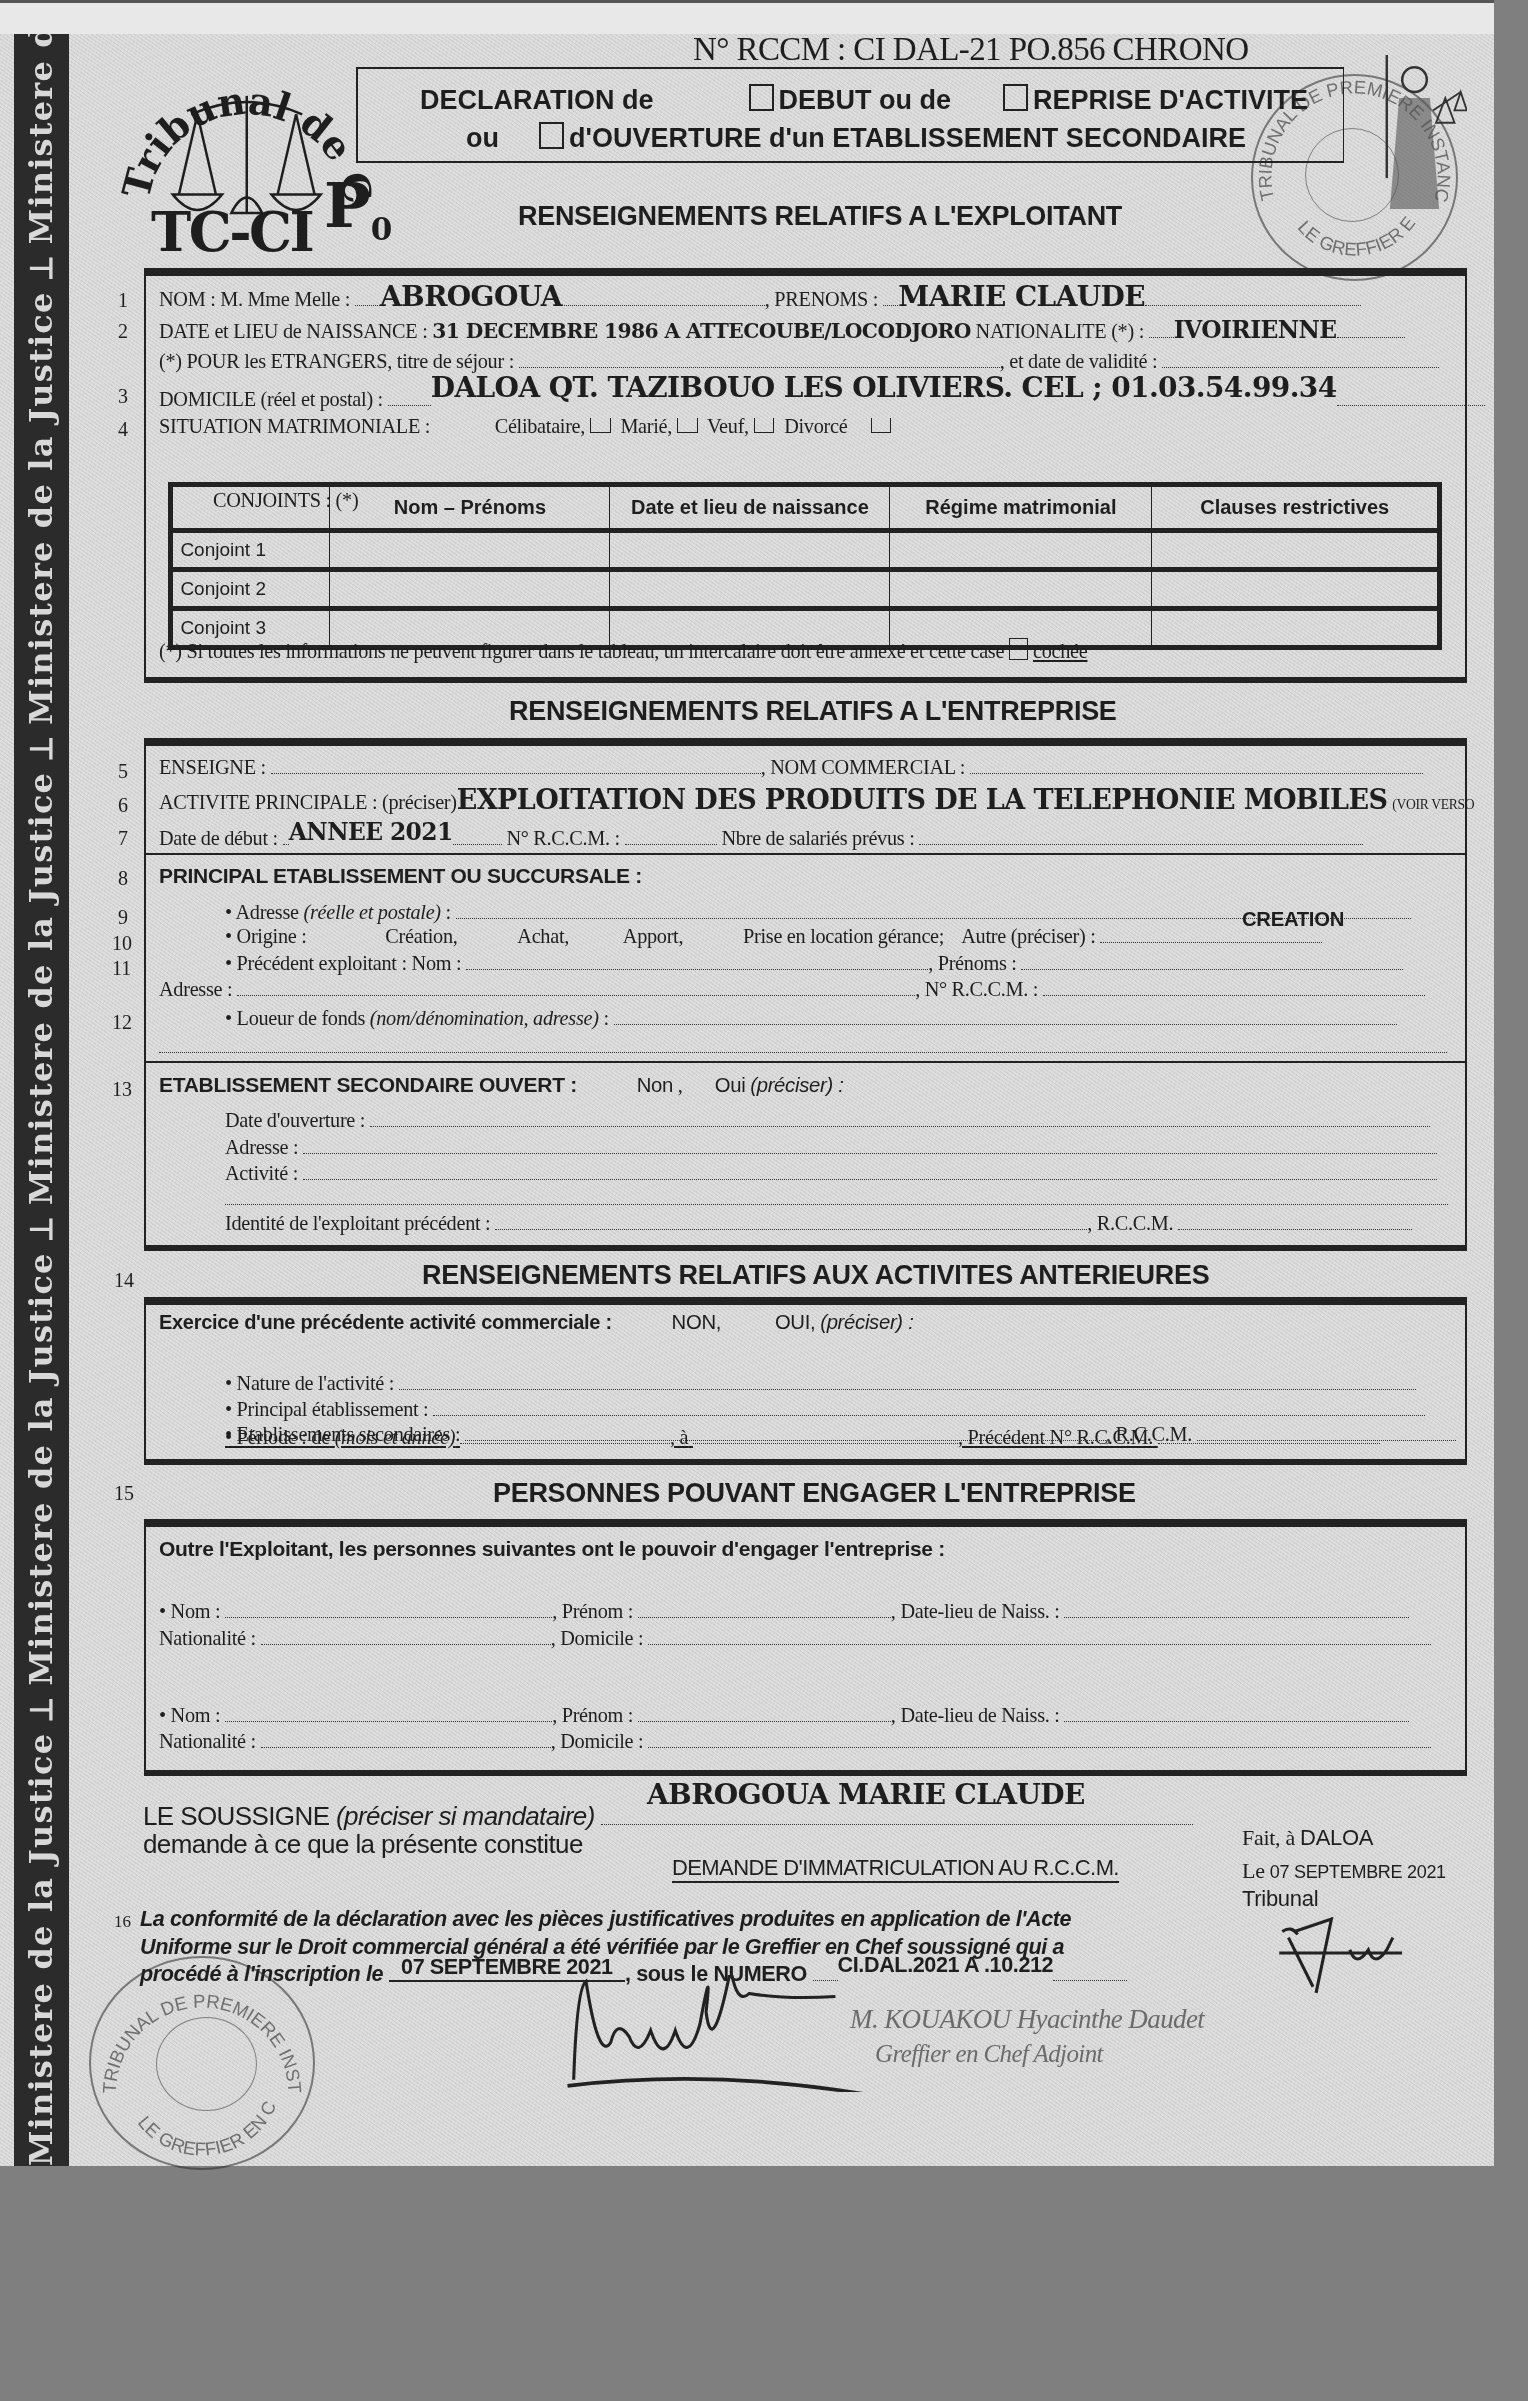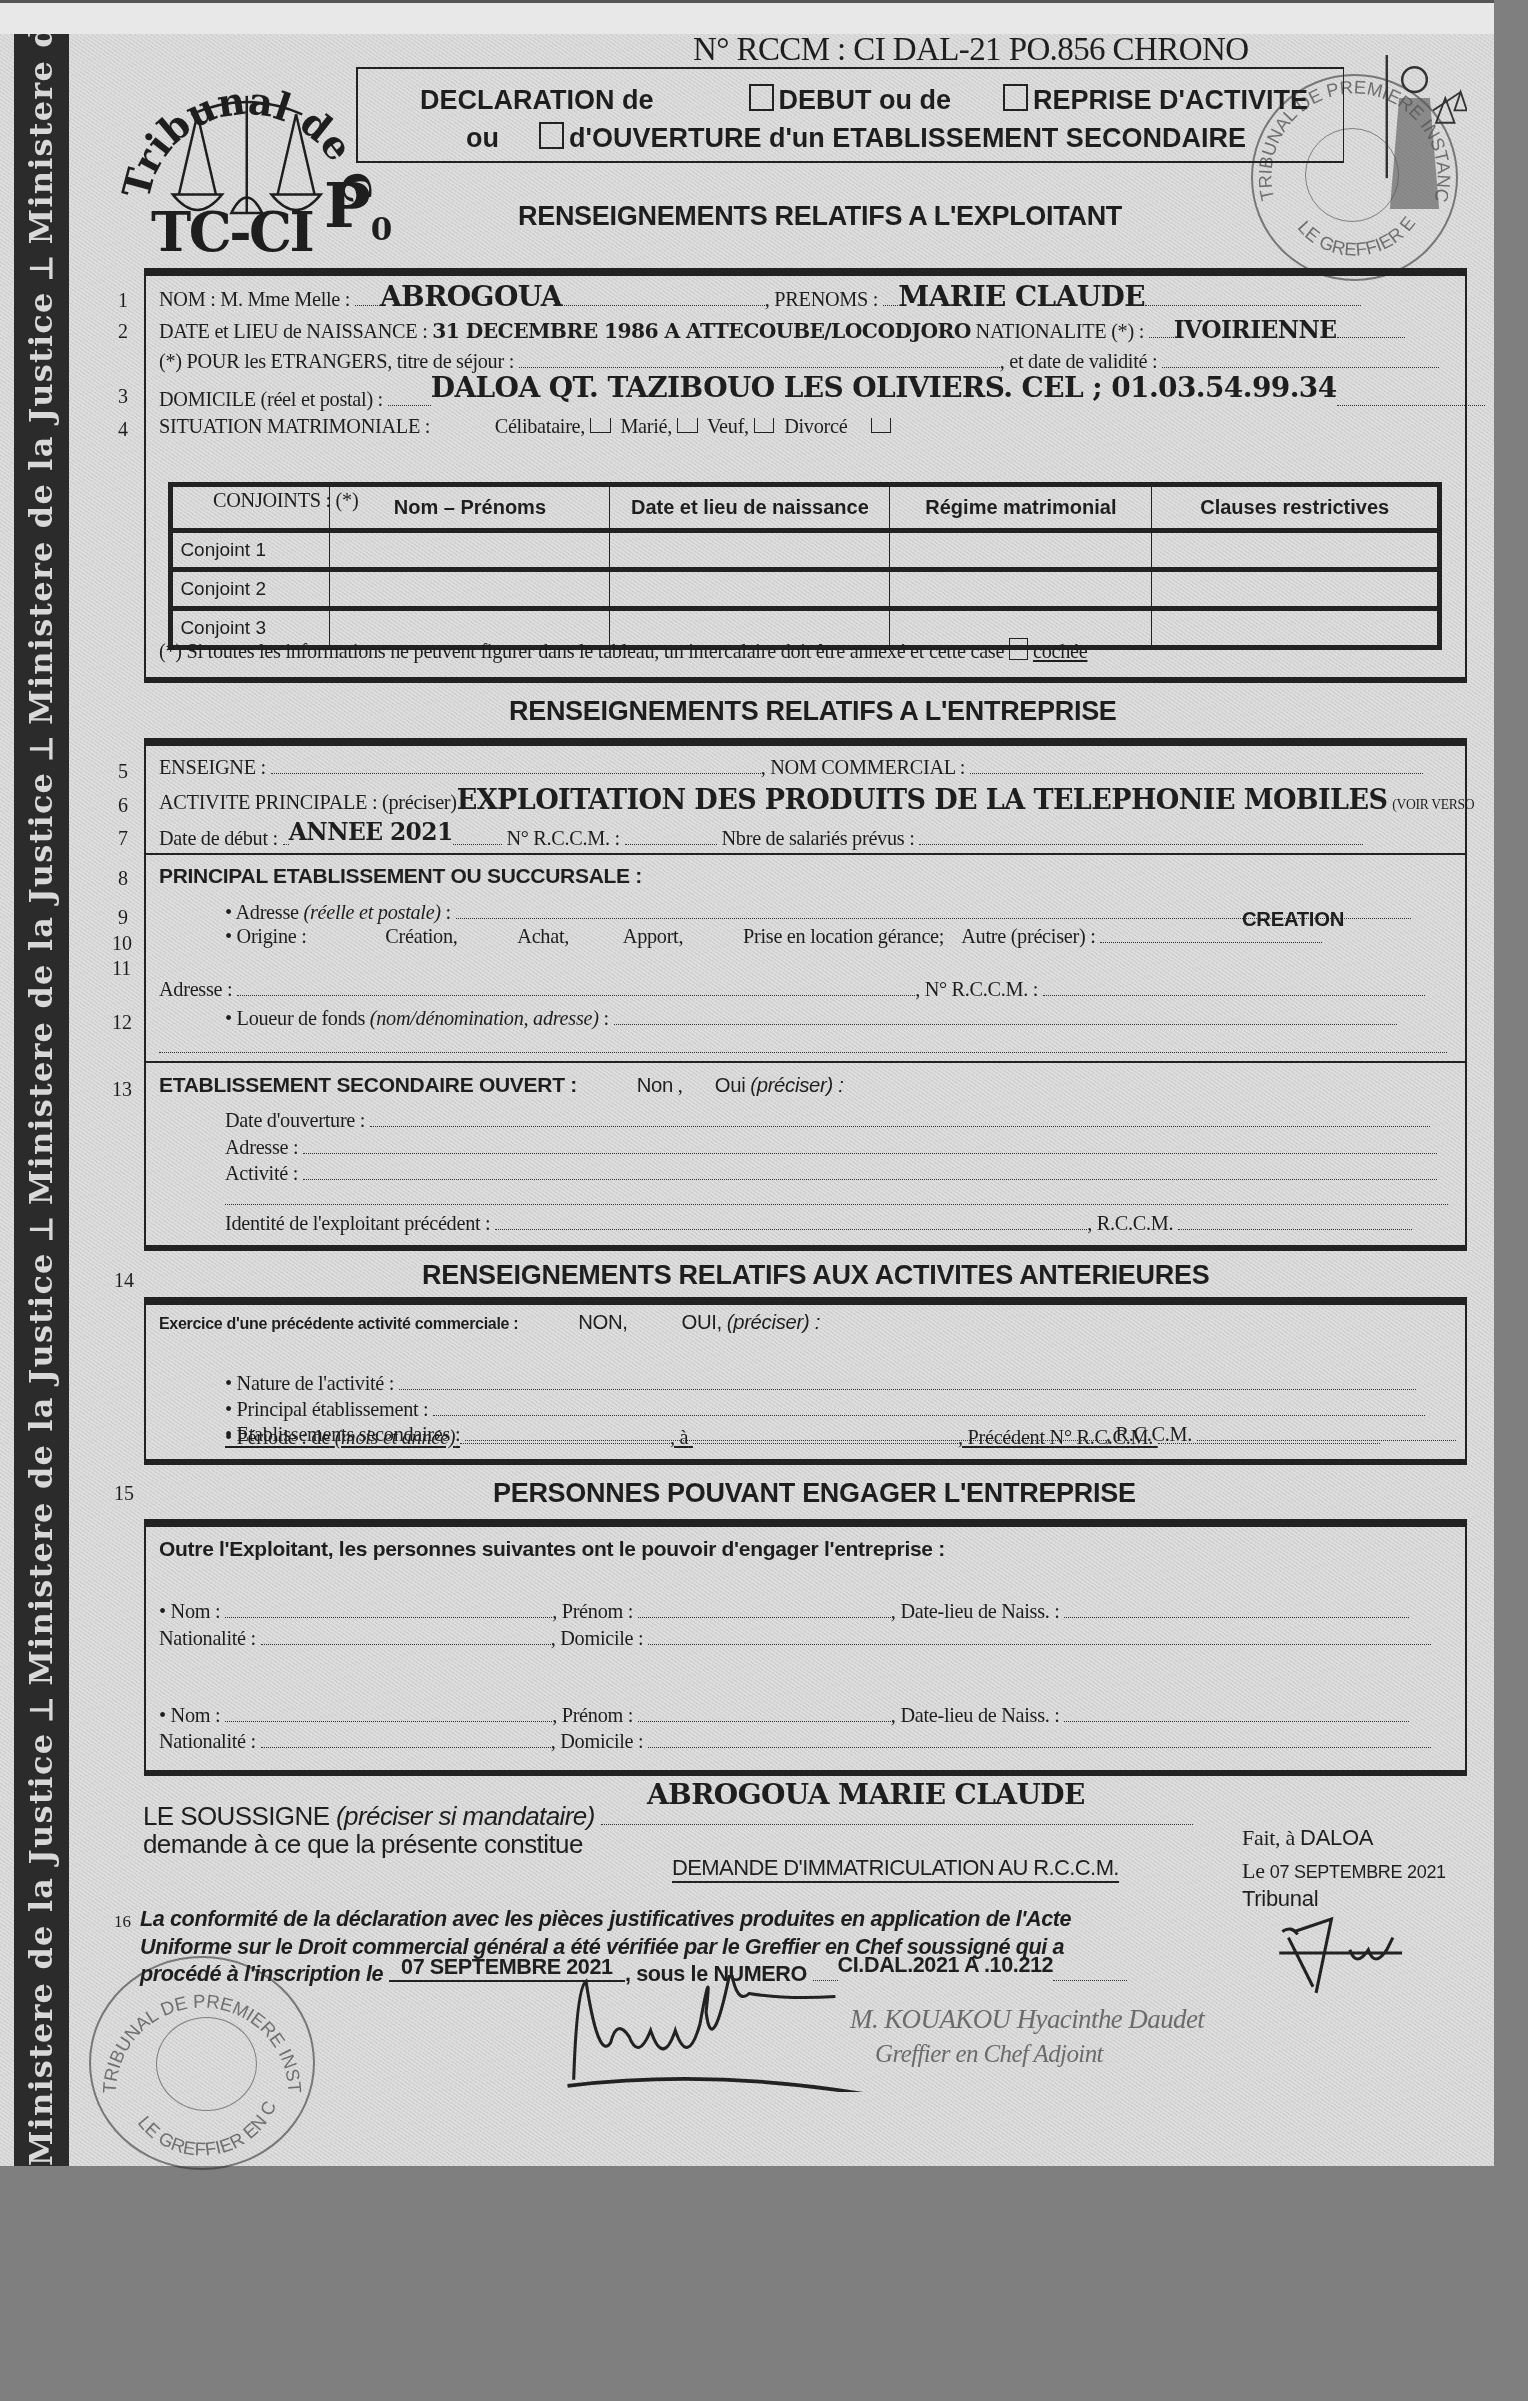--- a/index.html
+++ b/index.html
@@ -228,20 +228,25 @@
   <div class="line" style="left:225px;top:922px;">
     <span>• Origine :</span>
     <span style="display:inline-block;width:74px"></span><span>Création,</span>
     <span style="display:inline-block;width:55px"></span><span>Achat,</span>
     <span style="display:inline-block;width:49px"></span><span>Apport,</span>
     <span style="display:inline-block;width:55px"></span><span>Prise en location gérance;</span>
     <span style="display:inline-block;width:12.3px"></span><span>Autre (préciser) :</span>
     <span class="dots" style="width:222px"></span>
   </div>
   <div class="abs sans b" style="left:1242px;top:905px;font-size:20.3px;letter-spacing:-0.3px">CREATION</div>
+  <div class="line" style="left:225px;top:949px;">
+    <span>• Précédent exploitant : Nom :</span>
+    <span class="dots" style="width:462px"></span><span>, Prénoms :</span>
+    <span class="dots" style="width:382px"></span>
+  </div>
   <div class="line" style="left:159px;top:975px;">
     <span>Adresse :</span>
     <span class="dots" style="width:678px"></span><span>, N° R.C.C.M. :</span>
     <span class="dots" style="width:382px"></span>
   </div>
   <div class="line" style="left:225px;top:1004px;">
     <span>• Loueur de fonds</span> <span class="i">(nom/dénomination, adresse)</span> :
     <span class="dots" style="width:783px"></span>
   </div>
   <div class="line" style="left:159px;top:1032px;"><span class="dots" style="width:1288px"></span></div>
@@ -267,21 +272,21 @@
   <div class="line" style="left:225px;top:1209px;">
     <span>Identité de l'exploitant précédent :</span>
     <span class="dots" style="width:592px"></span><span>, R.C.C.M.</span>
     <span class="dots" style="width:234px"></span>
   </div>
 
   <div class="numcol" style="left:114px;top:1266px">14</div>
   <div class="h-section" style="left:422px;top:1257px;">RENSEIGNEMENTS RELATIFS AUX ACTIVITES ANTERIEURES</div>
   <div class="box" style="left:144px;top:1294px;width:1319px;height:154px;"></div>
   <div class="line" style="left:159px;top:1308px;">
-    <span class="sans b" style="font-size:16px">Exercice d'une précédente activité commerciale :</span>
+    <span class="sans b" style="font-size:20px">Exercice d'une précédente activité commerciale :</span>
     <span style="display:inline-block;width:55px"></span><span class="sans">NON,</span>
     <span style="display:inline-block;width:49px"></span><span class="sans">OUI,</span> <span class="sans i">(préciser) :</span>
   </div>
   <div class="line" style="left:225px;top:1423px;text-decoration:underline;">
     <span>• Période : de</span> <span class="i">(mois et année)</span>
     <span class="dots" style="width:210px"></span><span>, à</span>
     <span class="dots" style="width:265px"></span><span>, Précédent N° R.C.C.M.</span>
     <span class="dots" style="width:222px"></span>
   </div>
   <div class="line" style="left:225px;top:1395px;">

